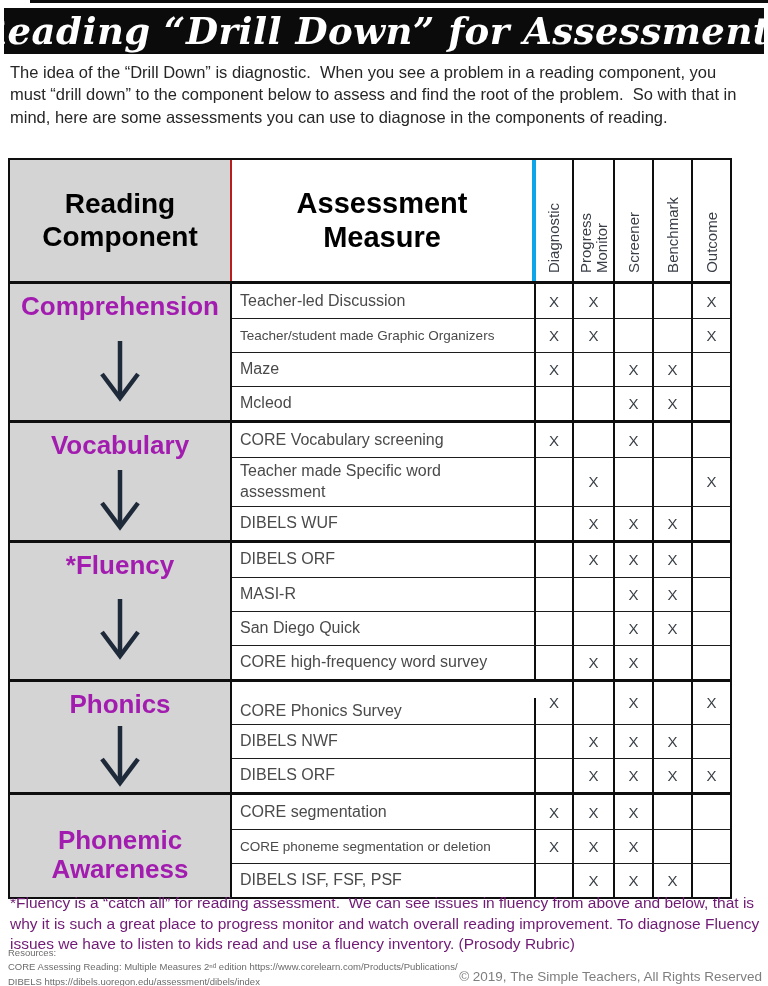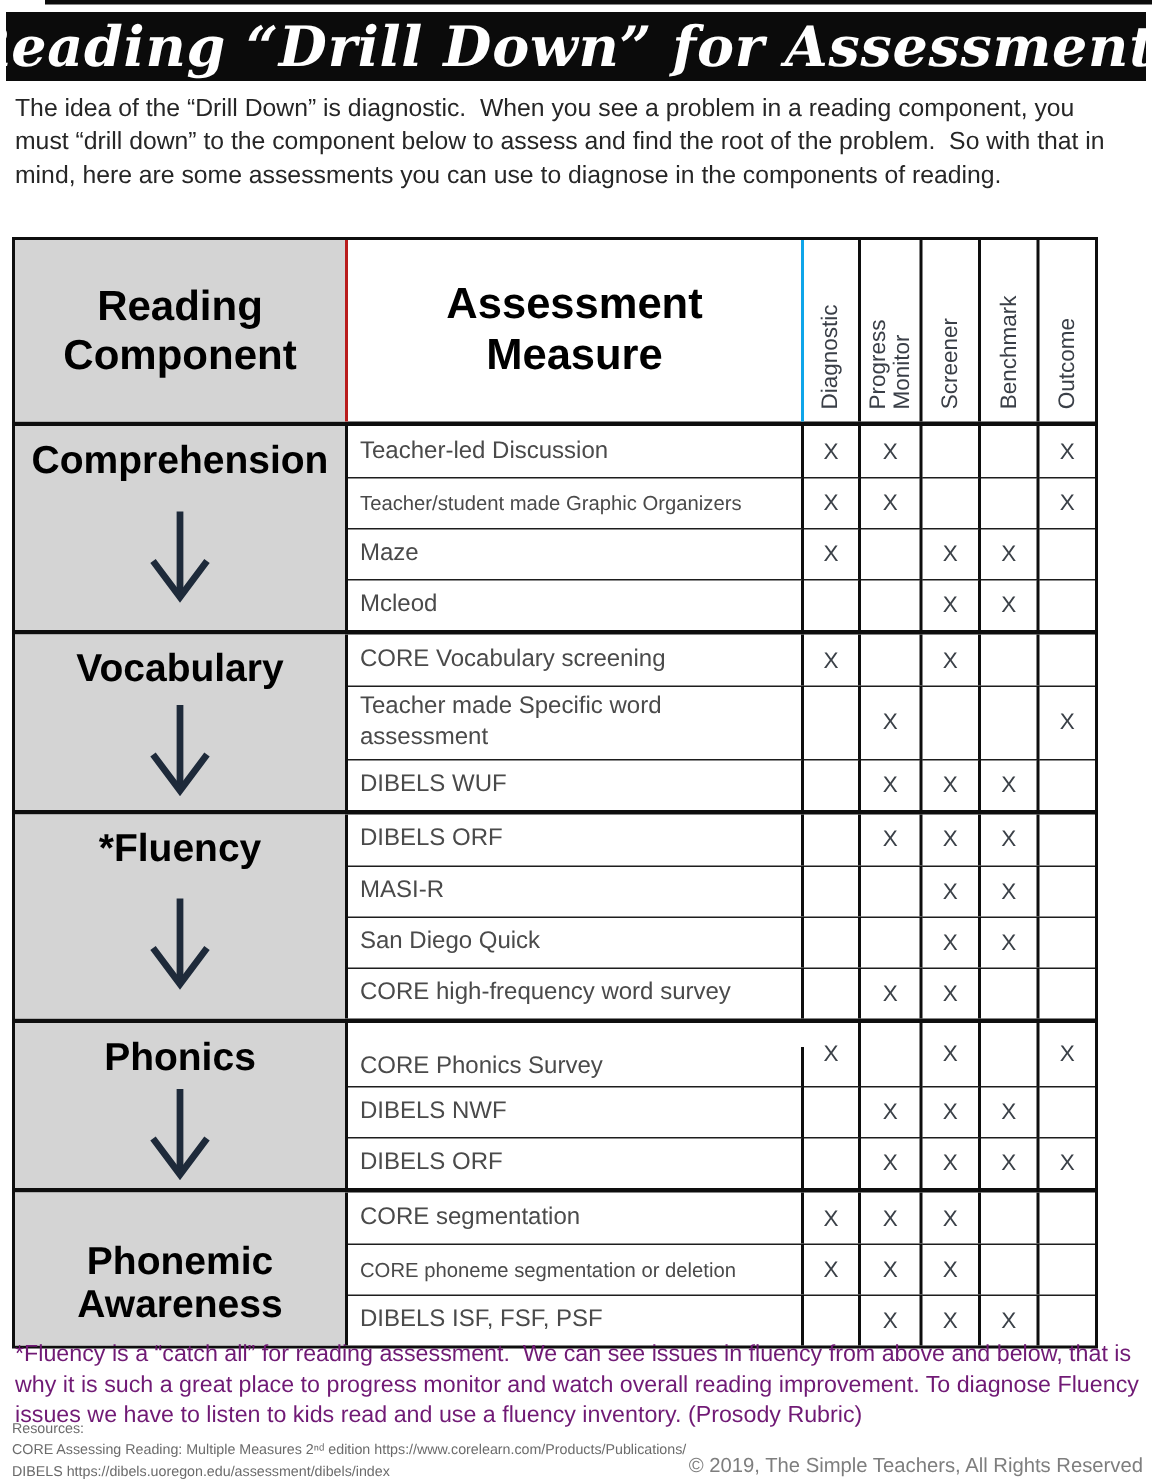--- a/index.html
+++ b/index.html
@@ -63,21 +63,21 @@
   .cell { box-sizing: border-box; }
   .comp-h {
     background: #d4d4d4;
     border-right: 2px solid #b91c1c;
     display: flex; align-items: center; justify-content: center;
     text-align: center;
     font-weight: bold; font-size: 28px; line-height: 1.15;
     color: #000000;
   }
   .meas-h {
-    border-right: 2px solid #0ea5e9;
+    border-right: 4px solid #0ea5e9;
     display: flex; align-items: center; justify-content: center;
     text-align: center;
     font-weight: bold; font-size: 29px; line-height: 1.15;
     color: #000000;
     padding: 0 39px;
   }
   .vhead {
     border-right: 2px solid #0e0e0e;
     display: flex; justify-content: center; align-items: flex-end;
     padding-bottom: 8px;
@@ -97,21 +97,21 @@
     border-right: 2px solid #0e0e0e;
     display: flex; flex-direction: column;
     align-items: center; justify-content: flex-start;
     padding-top: 4px;
   }
   .comp-cell.no-arrow { justify-content: center; padding-top: 13px; }
   .comp-name {
     font-weight: bold;
     font-size: 26px;
     line-height: 1.12;
-    color: #000000;
+    color: #a21caf;
     text-align: center;
     padding: 4px 6px 0 6px;
   }
   .comp-arrow {
     flex: 1;
     display: flex; align-items: center; justify-content: center;
   }
   .measure-cell {
     border-right: 2px solid #0e0e0e;
     display: flex; align-items: center;

